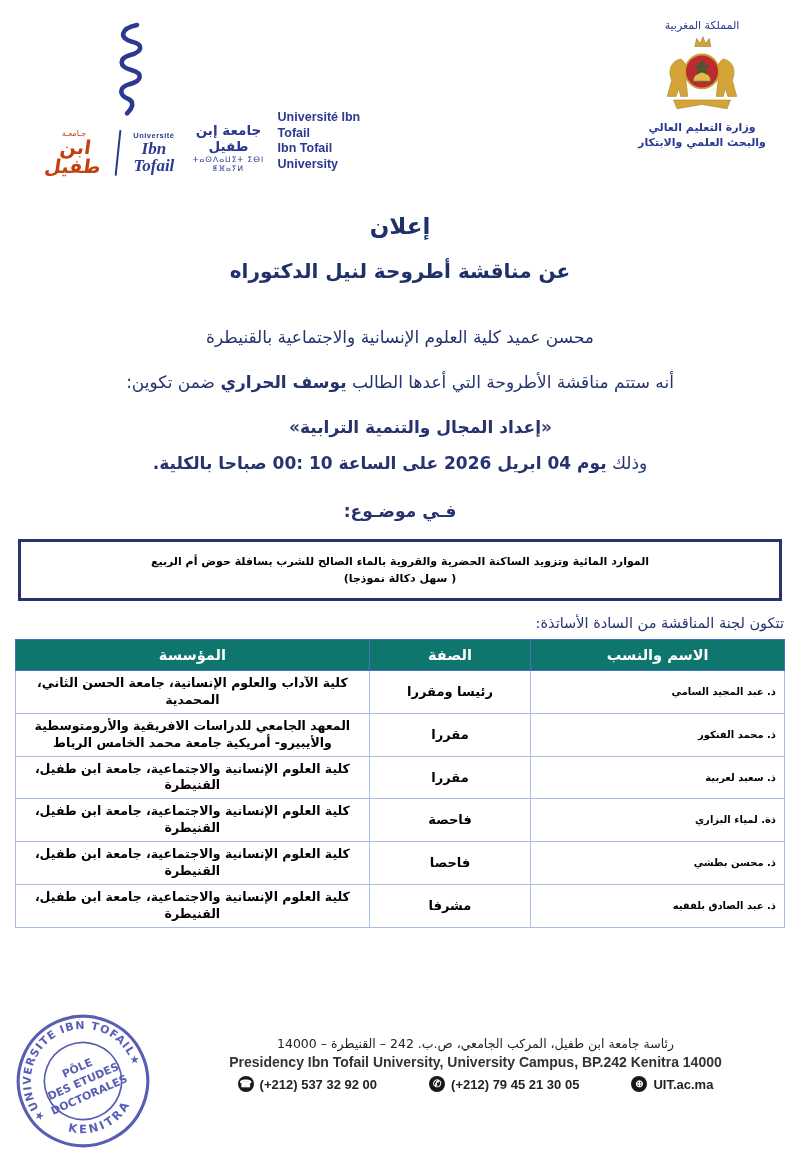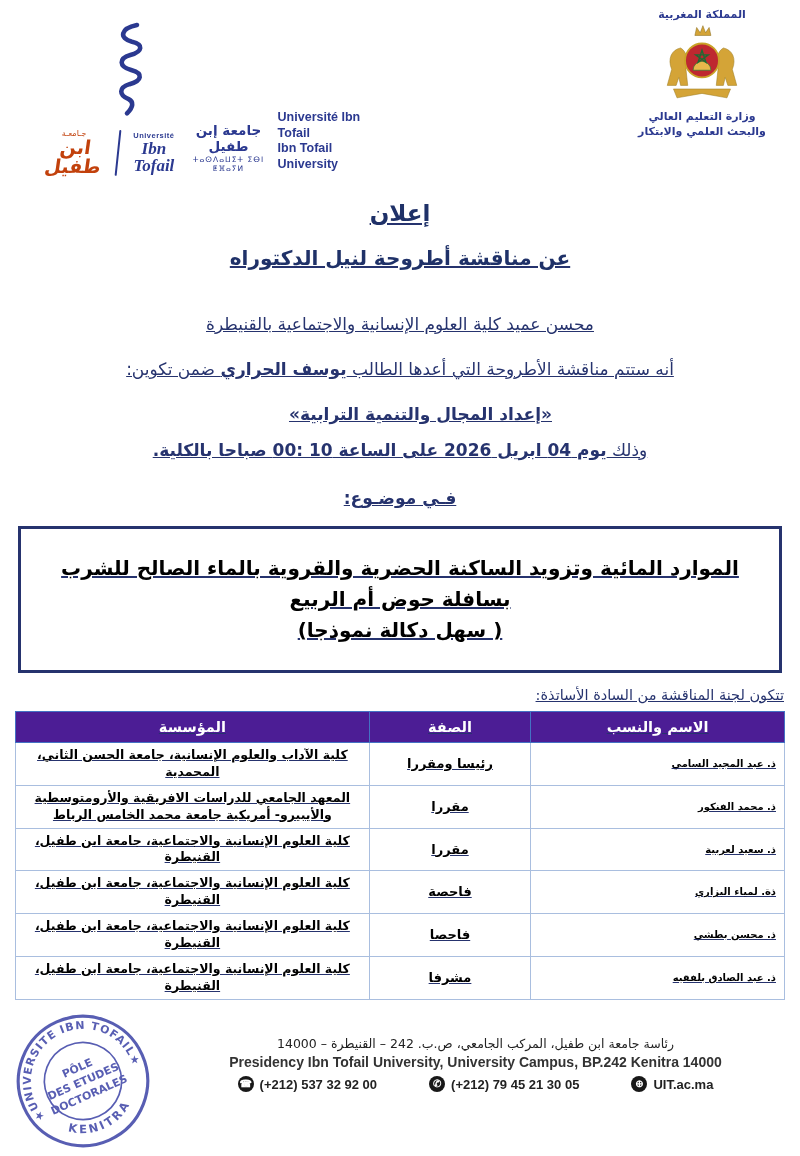--- a/index.html
+++ b/index.html
@@ -22,47 +22,47 @@
   .script-block .sm { font-size:7.5px; font-weight:bold; letter-spacing:.5px; font-family:"Liberation Sans",sans-serif;}
   .script-block .scr { font-family:"Liberation Serif", serif; font-style:italic; font-weight:bold; font-size:17px; }
   .names-ar { text-align:center; color:#2B3990; line-height:1.2; padding-bottom:3px;}
   .names-ar .ar { font-size:13.5px; font-weight:bold; direction:rtl; }
   .names-ar .tif { font-size:7.5px; letter-spacing:1px; }
   .names-lat { text-align:left; color:#2B3990; line-height:1.25; padding-bottom:3px; font-family:"Liberation Sans",sans-serif;}
   .names-lat div { font-size:12.5px; font-weight:bold; }
 
   
   .emblem { position:absolute; top:8px; right:28px; width:140px; text-align:center; color:#2B3990; }
-  .emblem .kingdom { font-size:11px; font-weight:bold; direction:rtl; margin-bottom:2px; }
+  .emblem .kingdom { font-size:11px; font-weight:normal; direction:rtl; margin-bottom:2px;margin-top:11px; }
   .emblem .ministry { font-size:11px; font-weight:bold; direction:rtl; line-height:1.35; margin-top:1px; }
 
   
-  .content { position:absolute; top:200px; left:0; width:100%; text-align:center; direction:rtl;text-decoration:underline; }
+  .content { position:absolute; top:213px; left:0; width:100%; text-align:center; direction:rtl; }
   .h-title { font-size:23px; font-weight:bold; color:#1F3168; margin-bottom:20px; }
   .h-sub   { font-size:20px; font-weight:bold; color:#1F3168; margin-bottom:44px; }
   .line    { font-size:17px; margin-bottom:25px; color:#26336E; }
   .bold    { font-weight:bold; }
   .formation { font-size:17px; font-weight:bold; margin-bottom:16px; color:#26336E;padding-left:41px; }
   .dateline  { font-size:17px; margin-bottom:28px; color:#26336E; }
   .subject   { font-size:17px; font-weight:bold; margin-bottom:18px; color:#26336E; }
   .thesis-box {
-    margin:0 18px 14px 18px; border:3px solid #26336E; padding:24px 8px;
-    color:#000; font-weight:bold; font-size:20px; line-height:1.55;
+    margin:0 18px 14px 18px; border:3px solid #26336E; padding:11px 8px;
+    color:#000; font-weight:bold; font-size:11px; line-height:1.55;
   }
   .committee-intro {
     text-align:right; margin:10px 16px 8px 16px; font-size:14.5px; color:#26336E;
   }
 
   
   table.committee {
     margin:0 15px; width:770px; border-collapse:collapse; direction:rtl;
     color:#000; table-layout:fixed;
   }
   table.committee th {
-    background:#4c1d95; color:#ffffff; font-size:14.5px; font-weight:bold;
+    background:#0f766e; color:#ffffff; font-size:14.5px; font-weight:bold;
     padding:7px 4px; border:1px solid #4472C4;
   }
   table.committee td {
     border:1px solid #A9BEDF; padding:4px 8px; vertical-align:middle;
     font-weight:bold; line-height:1.35;
   }
   td.c-name { text-align:right; padding-right:14px; font-size:10px; }
   td.c-role { text-align:center; font-size:13px; }
   td.c-inst { text-align:center; font-size:12.5px;margin-top:15px; }
 

